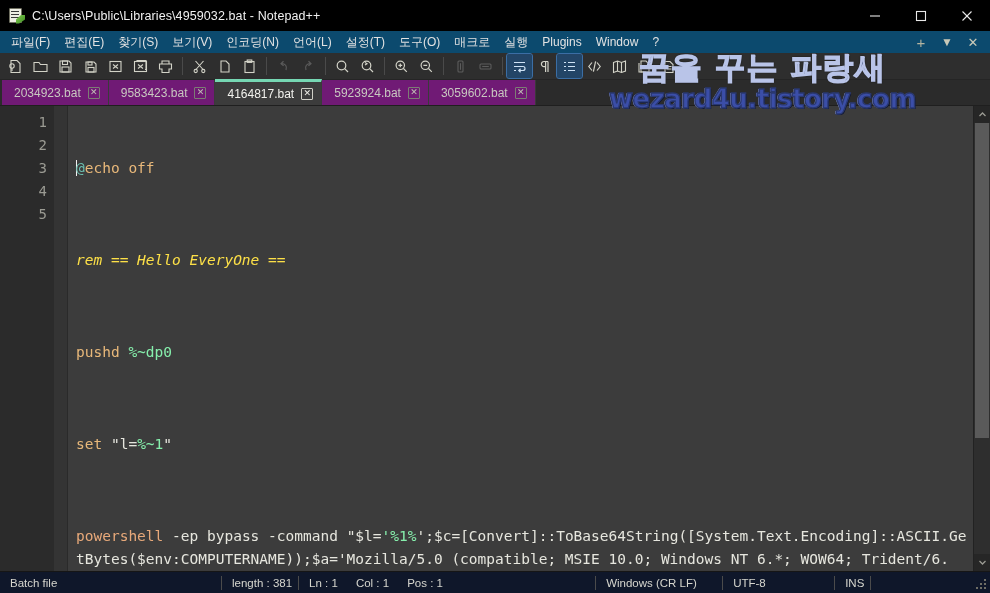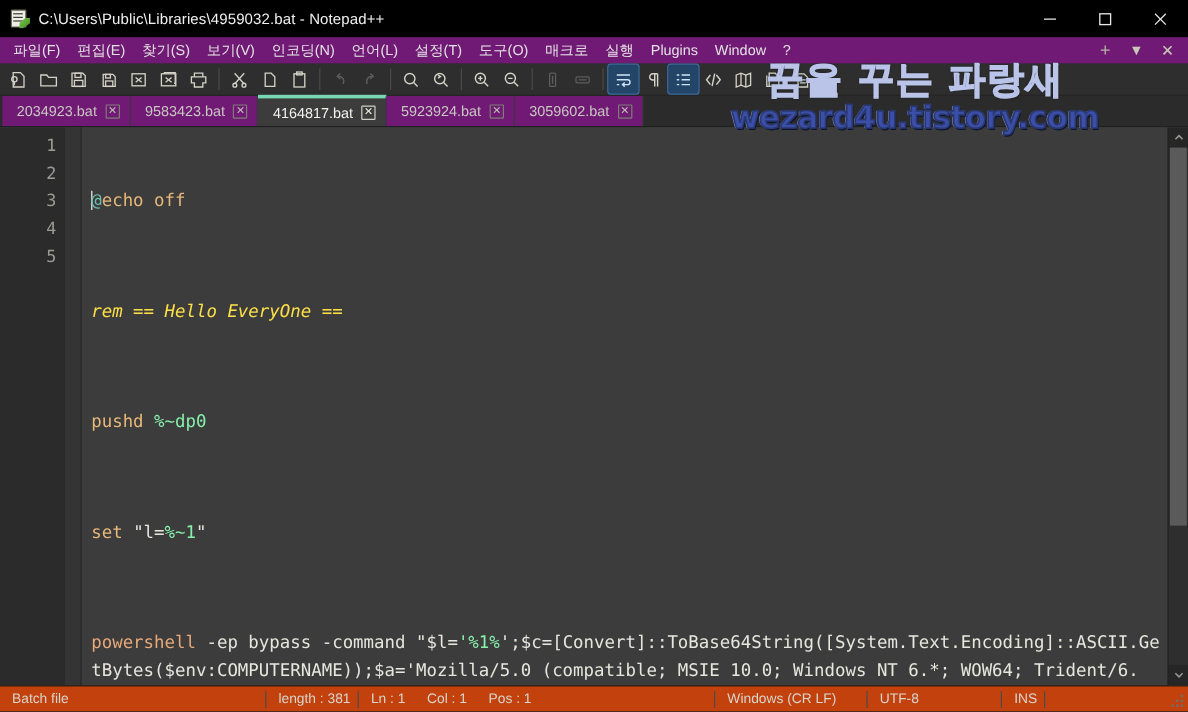--- a/index.html
+++ b/index.html
@@ -60,21 +60,21 @@
   .win-btn {
     width: 46px; height: 31px;
     display: flex; align-items: center; justify-content: center;
     color: #e8e8e8;
   }
   .win-btn svg { display: block; }
 
   
   .menubar {
     height: 22px; flex: 0 0 22px;
-    background: #701a75;
+    background: #0c4a6e;
     display: flex; align-items: center;
     position: relative;
   }
   .menu-item {
     color: #e2e2e2; font-size: 12px;
     padding: 0 7px; height: 22px;
     display: flex; align-items: center;
     white-space: nowrap; cursor: default;
   }
   .menu-item:first-child { margin-left: 4px; }
@@ -213,21 +213,21 @@
   .vs-track { flex: 1 1 auto; position: relative; background: #2e2e2e; }
   .vs-thumb {
     position: absolute; left: 1px; right: 1px;
     top: 0px; height: 73%;
     background: #5a5a5a;
   }
 
   
   .statusbar {
     height: 22px; flex: 0 0 22px;
-    background: #c2410c;
+    background: #0f172a;
     display: flex; align-items: center;
     color: #d6d6ce; font-size: 11.5px;
     border-top: 1px solid #161616;
   }
   .sb-cell {
     height: 22px; display: flex; align-items: center;
     padding: 0 0 0 10px;
     white-space: nowrap;
   }
   .sb-sep {

